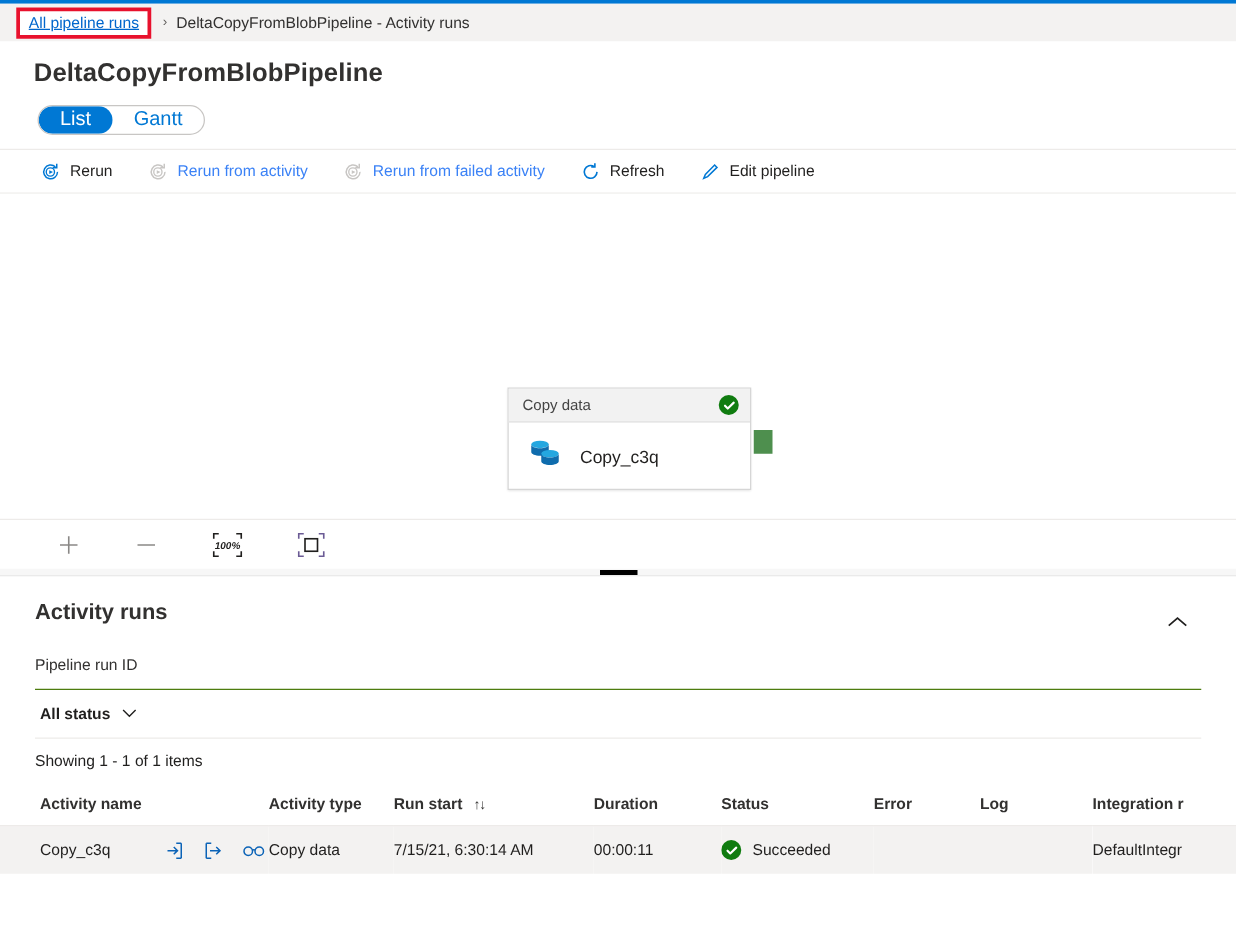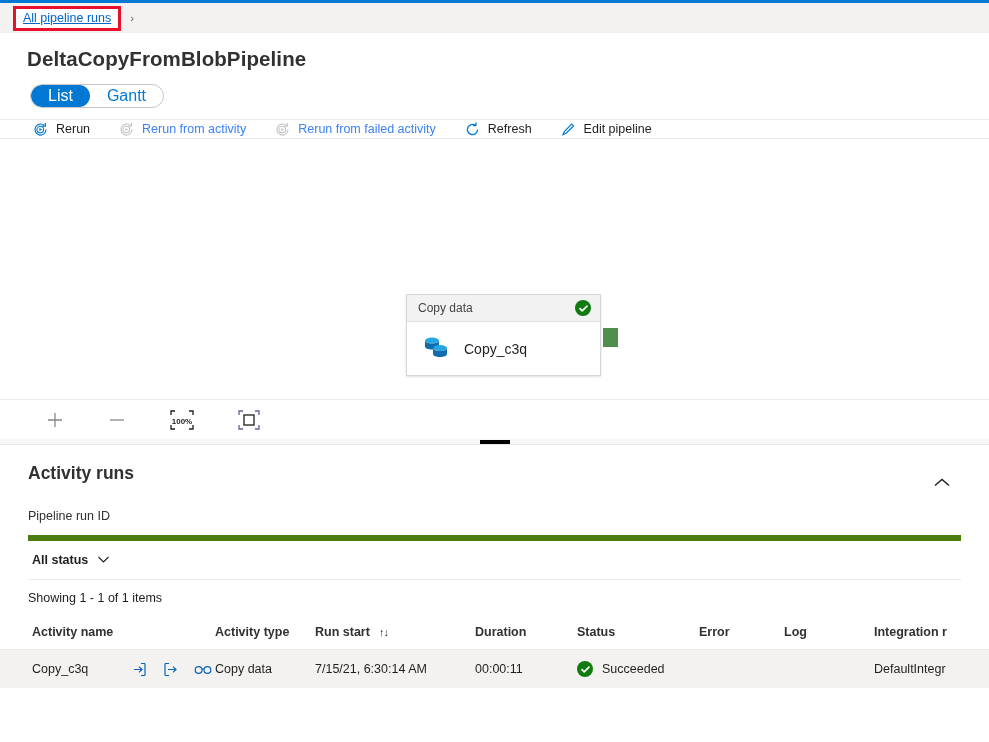--- a/index.html
+++ b/index.html
@@ -62,21 +62,21 @@
     padding: 0 17px;
     cursor: pointer;
     color: #0078d4;
     border-radius: 13px;
   }
   .pill.active { background: #0078d4; color: #ffffff; font-weight: 400; }
 
   
   .command-bar {
     margin-top: 11px;
-    height: 20px;
+    height: 36px;
     border-top: 1px solid #edebe9;
     border-bottom: 1px solid #edebe9;
     display: flex;
     align-items: center;
     padding-left: 32px;
     gap: 0px;
   }
   .cmd {
     display: flex; align-items: center; gap: 7px;
     font-size: 12.5px;
@@ -168,21 +168,21 @@
   .runid-row {
     padding: 10px 12px 0 28px;
     font-size: 12.5px;
     color: #201f1e;
     display: flex; gap: 8px;
   }
   .runid-label { color: #323130; }
   .runid-value { color: #201f1e; }
   .filter-row {
     margin: 12px 28px 0 28px;
-    border-top: 6px solid #4d7c0f;
+    border-top: 1px solid #4d7c0f;
     padding-top: 9px;
     display: flex; 
   }
   .filter-pill {
     display: flex; align-items: center; gap: 9px;
     font-size: 12.5px; font-weight: 600; color: #201f1e;
     cursor: pointer; padding: 3px 4px;
   }
   .showing-row {
     border-top: 1px solid #edebe9;
@@ -223,20 +223,21 @@
 </head>
 <body>
 
 <div class="top-accent"></div>
 
 <div class="breadcrumb-bar">
   <span class="crumb-link-wrap">
     <a class="crumb-link" href="#">All pipeline runs</a>
   </span>
   <span class="crumb-sep">›</span>
+  <span class="crumb-current">DeltaCopyFromBlobPipeline - Activity runs</span>
 </div>
 
 <div class="page-title">DeltaCopyFromBlobPipeline</div>
 
 <div class="toggle-row">
   <div class="pill-group">
     <div class="pill active">List</div>
     <div class="pill">Gantt</div>
   </div>
 </div>
@@ -328,21 +329,21 @@
     <div class="zoom-btn">
       <svg width="20" height="20" viewBox="0 0 20 20">
         <path d="M10 3v14M3 10h14" stroke="#8a8886" stroke-width="1.3"></path>
       </svg>
     </div>
     <div class="zoom-btn">
       <svg width="20" height="20" viewBox="0 0 20 20">
         <path d="M3 10h14" stroke="#8a8886" stroke-width="1.3"></path>
       </svg>
     </div>
-    <div class="zoom-btn" style="width:28px;">
+    <div class="zoom-btn" style="width:28px;font-style:italic;">
       <svg width="26" height="22" viewBox="0 0 26 22">
         <path d="M2 6V2h4M24 6V2h-4M2 16v4h4M24 16v4h-4" fill="none" stroke="#201f1e" stroke-width="1.3"></path>
         <text x="13" y="14.5" font-family="Liberation Sans, sans-serif" font-size="8" font-weight="700" fill="#201f1e" text-anchor="middle">100%</text>
       </svg>
     </div>
     <div class="zoom-btn" style="width:26px;">
       <svg width="24" height="22" viewBox="0 0 24 22">
         <path d="M2 6V2h4M22 6V2h-4M2 16v4h4M22 16v4h-4" fill="none" stroke="#6b5b95" stroke-width="1.3"></path>
         <rect x="7" y="6" width="10" height="10" fill="none" stroke="#201f1e" stroke-width="1.3"></rect>
       </svg>

